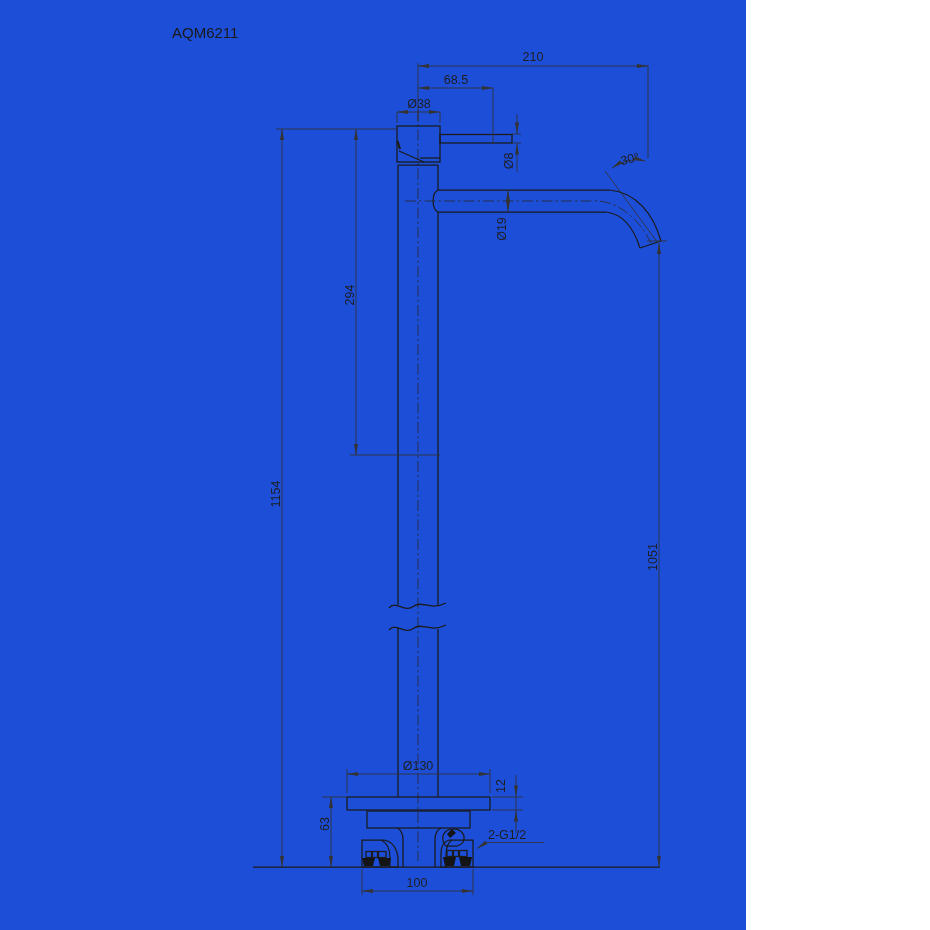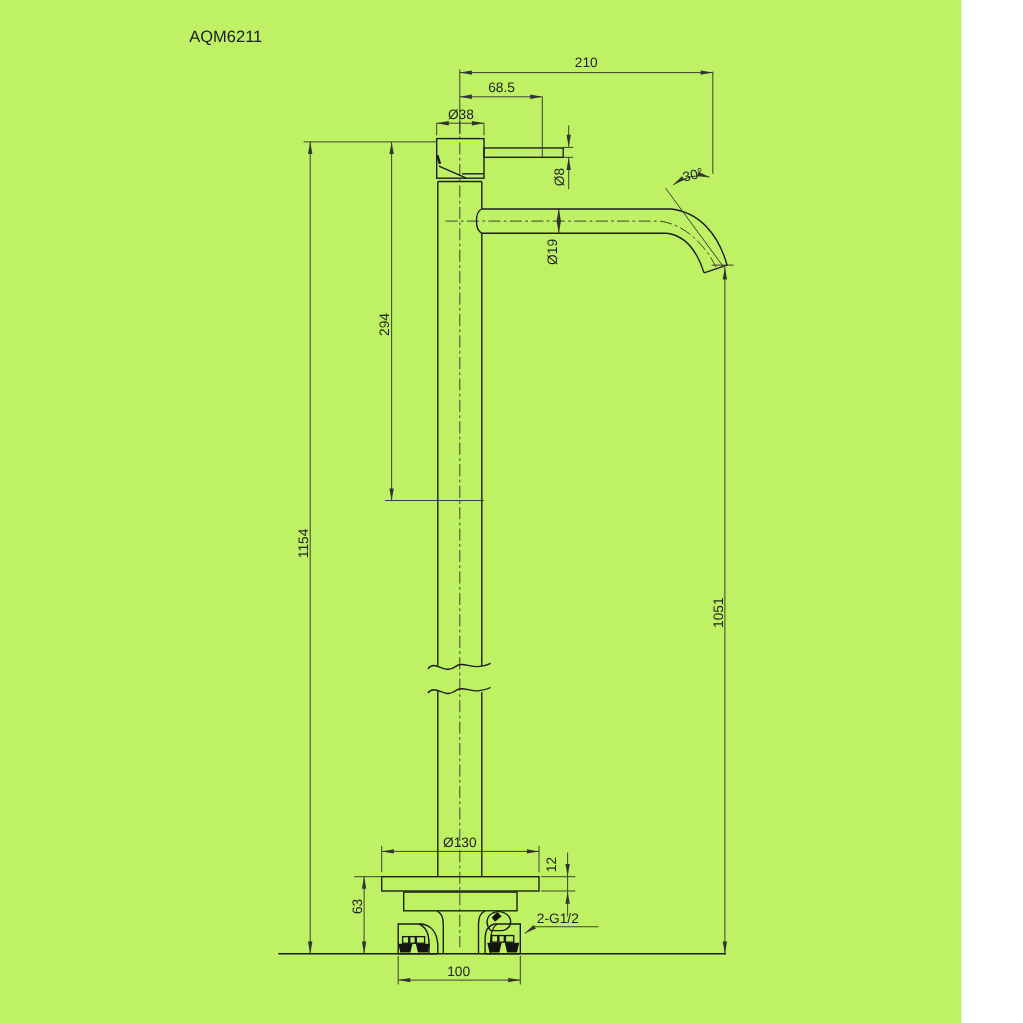--- a/index.html
+++ b/index.html
@@ -1,16 +1,16 @@
 <!DOCTYPE html>
 <html><head>
 <meta charset="utf-8">
 <style>
   html,body{margin:0;padding:0;background:#ffffff;}
-  .sheet{position:relative;width:874px;height:930px;background:#bef264;overflow:hidden;
+  .sheet{position:relative;width:746px;height:930px;background:#1d4ed8;overflow:hidden;
          font-family:"Liberation Sans", sans-serif;}
   svg{position:absolute;left:0;top:0;}
   .outline{stroke:#1b1b1b;stroke-width:1.25;fill:none;}
   .thick{stroke:#1b1b1b;stroke-width:2.2;fill:none;}
   .solidfill{fill:#141414;stroke:none;}
   .center{stroke:#2a2a2a;stroke-width:0.8;fill:none;stroke-dasharray:11 3 2.5 3;}
   .dim{stroke:#333333;stroke-width:0.85;fill:none;}
   .dimtext{fill:#1f1f1f;font-size:12.5px;font-family:"Liberation Sans",sans-serif;}
   .titletext{fill:#1a1a1a;font-size:15px;font-family:"Liberation Sans",sans-serif;}
 </style>

